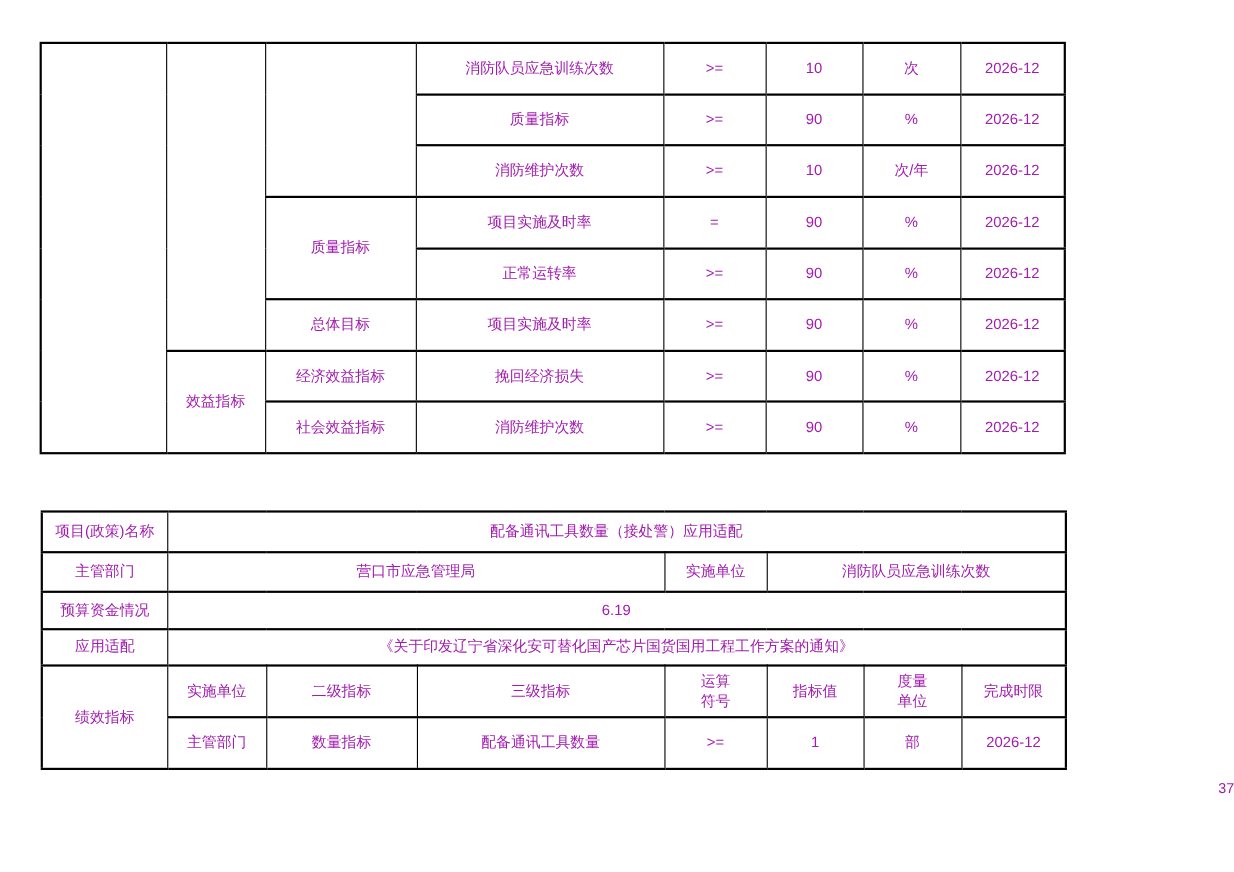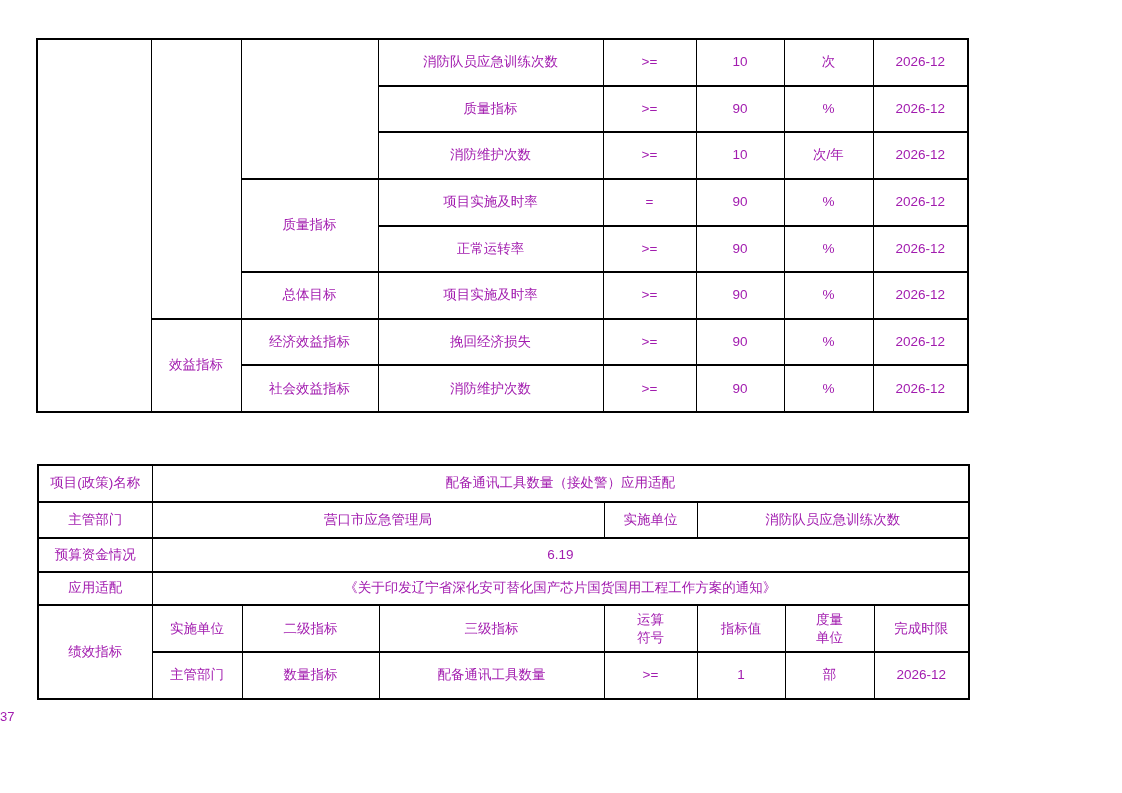--- a/index.html
+++ b/index.html
@@ -35,21 +35,21 @@
   }
   #indicator-table { left: 36px; top: 38px; width: 931px; height: 375px; }
   #project-table   { left: 37px; top: 464px; width: 930px; height: 236px; }
   td.two-line { white-space: pre-line; line-height: 1.55; }
   td.val-right { text-align: right; padding-right: 9px; }
   td.val-left  { text-align: left;  padding-left: 8px; margin-top: 13px; }
   #page-number {
     position: absolute;
     left: 0; top: 709px;
     width: 1122px;
-    text-align: left;
+    text-align: right;
     font-size: 13px;
   }
 </style>
 </head>
 <body>
 
 <div id="page">
 
   <table id="indicator-table" class="doc-tbl">
     <colgroup>

